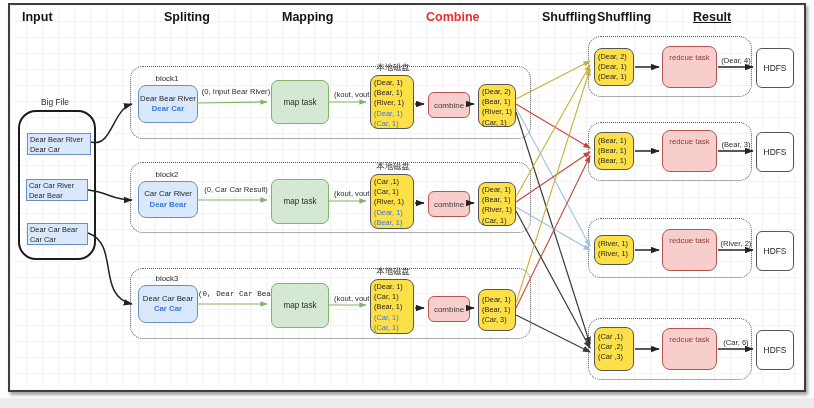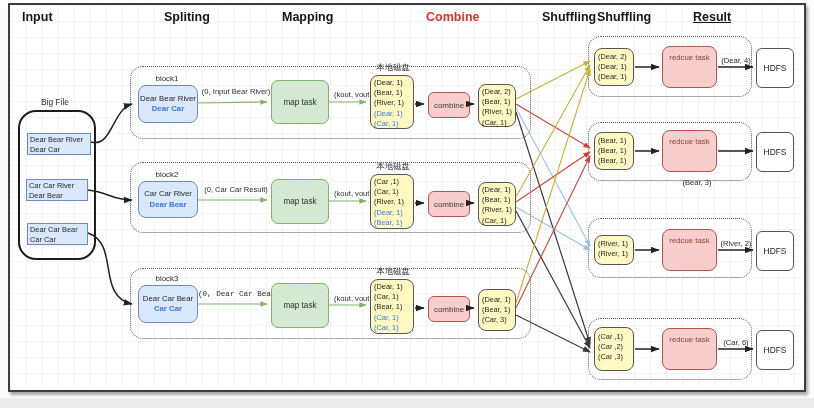--- a/index.html
+++ b/index.html
@@ -44,21 +44,21 @@
   .pinkbox{
     position:absolute;background:#f8cecc;border:1px solid #b85450;border-radius:6px;
     display:flex;align-items:center;justify-content:center;
     font-size:8px;color:#3a3a3a;
   }
   .taskbox{
     position:absolute;background:#f8cecc;border:1px solid #b85450;border-radius:8px;
     font-size:7.8px;color:#8c3b34;text-align:center;padding-top:6px;box-sizing:border-box;
   }
   .kvbox{
-    position:absolute;background:#fef9c3;border:1.4px solid #565656;border-radius:8px;
+    position:absolute;background:#fde047;border:1.4px solid #565656;border-radius:8px;
     font-size:7.4px;color:#1f1f1f;line-height:10.2px;padding:2px 0 4px 3px;box-sizing:border-box;
   }
   .kvbox .blue{color:#3b77e0;}
   .hdfs{
     position:absolute;background:#fff;border:1.4px solid #565656;border-radius:6px;
     display:flex;align-items:center;justify-content:center;
     font-size:8.4px;color:#222;
   }
   .overlay{position:absolute;left:0;top:0;width:814px;height:408px;pointer-events:none;}
   #bottombar{position:absolute;left:0;top:398px;width:814px;height:10px;background:#ececec;}
@@ -180,21 +180,21 @@
   <div class="taskbox" style="left:662px;top:46px;width:55px;height:42px;">redcue task</div>
   <div class="lbl" style="left:714px;top:56px;width:44px;text-align:center;">(Dear, 4)</div>
   <div class="hdfs" style="left:756px;top:48px;width:36px;height:38px;">HDFS</div>
 
   <div class="kvbox" style="left:594px;top:132px;width:40px;height:38px;padding-top:3px;">
     <div>(Bear, 1)</div>
     <div>(Bear, 1)</div>
     <div>(Bear, 1)</div>
   </div>
   <div class="taskbox" style="left:662px;top:130px;width:55px;height:42px;">redcue task</div>
-  <div class="lbl" style="left:675px;top:140px;width:44px;margin-top:38px;">(Bear, 3)</div>
+  <div class="lbl" style="left:714px;top:140px;width:44px;">(Bear, 3)</div>
   <div class="hdfs" style="left:756px;top:132px;width:36px;height:38px;">HDFS</div>
 
   <div class="kvbox" style="left:594px;top:235px;width:40px;height:30px;padding-top:3px;">
     <div>(River, 1)</div>
     <div>(River, 1)</div>
   </div>
   <div class="taskbox" style="left:662px;top:229px;width:55px;height:42px;">redcue task</div>
   <div class="lbl" style="left:712px;top:239px;width:48px;">(River, 2)</div>
   <div class="hdfs" style="left:756px;top:231px;width:36px;height:38px;">HDFS</div>
 

